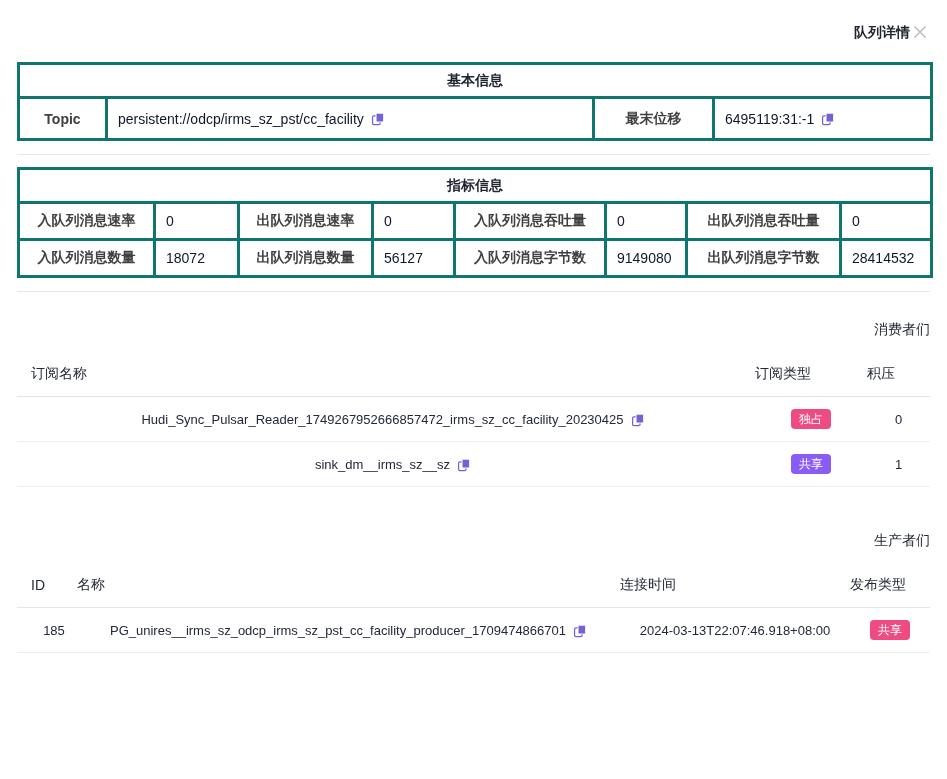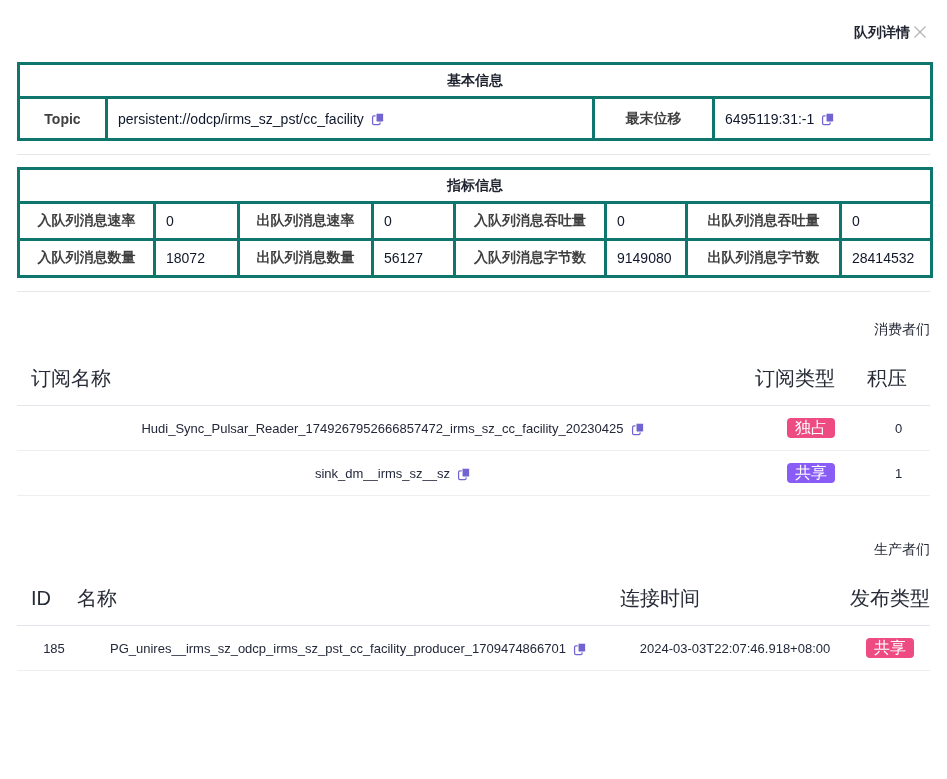--- a/index.html
+++ b/index.html
@@ -42,33 +42,33 @@
 
   .divider { height: 1px; background: #e7e7e7; margin: 13px 0 12px 0; }
 
   
   .section-title { font-size: 14px; color: #252a36; margin-bottom: 12px; text-align: right; }
   .consumers-section { margin-top: 29px; }
   .producers-section { margin-top: 45px; }
 
   
   .list-table thead th {
-    font-size: 20px; font-weight: normal; color: #252a36; text-align: left;
+    font-size: 14px; font-weight: normal; color: #252a36; text-align: left;
     padding: 14px 0 13px 0; border-bottom: 1px solid #e3e5ea;
   }
   .list-table tbody td {
     height: 45px; border-bottom: 1px solid #edeef2; font-size: 13px;
     color: #23283a; text-align: center; white-space: nowrap; overflow: hidden;
   }
   .list-table th.first, .list-table td.first { padding-left: 14px; }
 
   
   .badge {
     display: inline-block; padding: 3px 8px; border-radius: 4px;
-    color: #ffffff; font-size: 16px; line-height: 14px;
+    color: #ffffff; font-size: 12px; line-height: 14px;
   }
   .badge[data-color="pink"]   { background: var(--badge-pink, #ed4b82); }
   .badge[data-color="purple"] { background: var(--badge-purple, #8a5cf6); }
 
   
   .copy-btn {
     background: none; border: none; padding: 0; cursor: pointer;
     vertical-align: middle; margin-left: 7px; line-height: 0;
   }
   .name-cell span, .val span { vertical-align: middle; }
@@ -218,20 +218,20 @@
       </thead>
       <tbody>
         <tr>
           <td class="first">185</td>
           <td class="name-cell">
             <span>PG_unires__irms_sz_odcp_irms_sz_pst_cc_facility_producer_1709474866701</span><button class="copy-btn"><svg width="14" height="14" viewBox="0 0 16 16">
                   <rect x="1.8" y="4.4" width="8.6" height="10" rx="1.6" fill="none" stroke="var(--copy-icon,#7164d2)" stroke-width="1.4"></rect>
                   <rect x="5.8" y="1.4" width="8.6" height="10" rx="1.6" fill="var(--copy-icon,#7164d2)" stroke="#ffffff" stroke-width="1"></rect>
                 </svg></button>
           </td>
-          <td>2024-03-03T22:07:46.918+08:00</td>
+          <td>2024-03-13T22:07:46.918+08:00</td>
           <td><span class="badge" data-color="pink">共享</span></td>
         </tr>
       </tbody>
     </table>
   </div>
 
 </div>
 
 </body></html>

